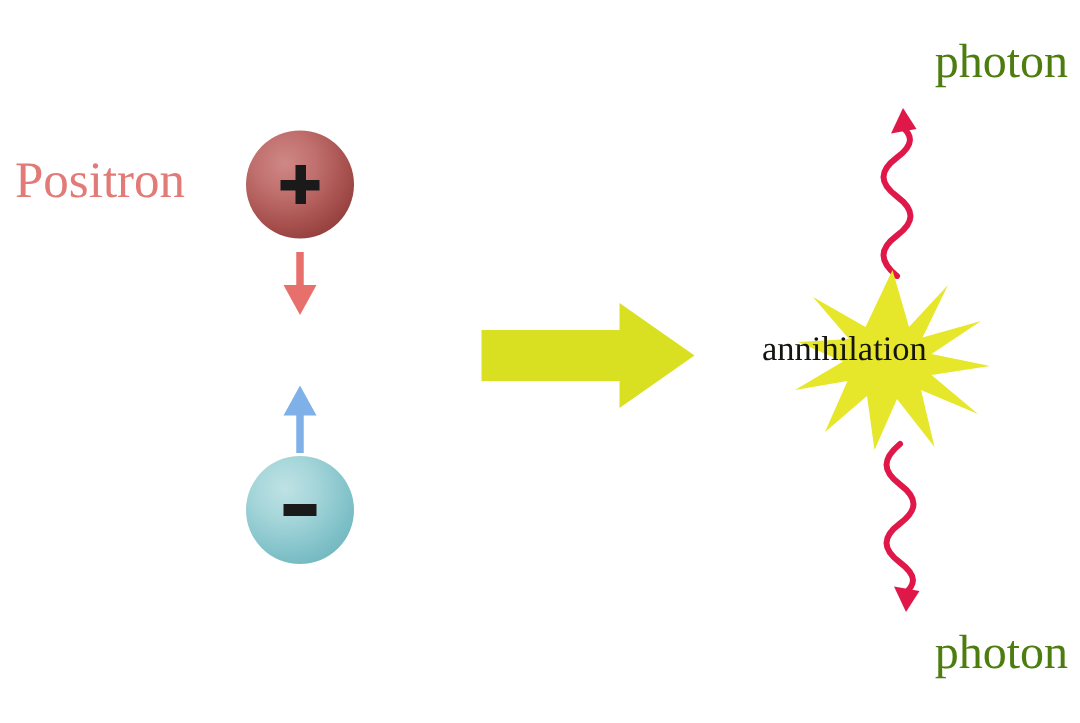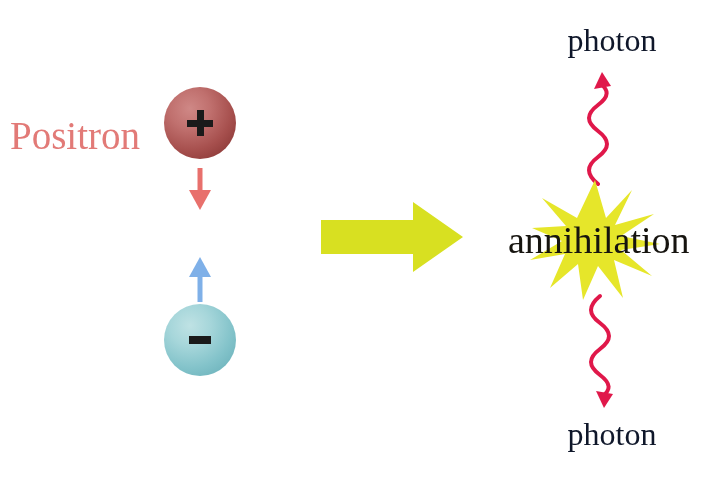--- a/index.html
+++ b/index.html
@@ -20,45 +20,45 @@
   
   .label {
     position: absolute;
     white-space: nowrap;
     line-height: 1;
     font-family: "Liberation Serif", "DejaVu Serif", serif;
   }
 
   #positron-label {
     left: 10px;
-    top: 116px;
-    font-size: 39px;
+    top: 104px;
+    font-size: 34px;
     color: #e27a77;
   }
 
   #electron-label {
     left: 10px;
     top: 317px;
     font-size: 35px;
     color: #79cfd9;
   }
 
   .photon-label {
     font-size: 32px;
-    color: #0f172a;
-    text-align: center;
+    color: #4d7c0f;
+    text-align: right;
     width: 200px;
   }
   #photon-top-label  { left: 512px; top: 24px; }
   #photon-bottom-label { left: 512px; top: 418px; }
 
   #annihilation-label {
     left: 508px;
     top: 221px;
-    font-size: 38px;
+    font-size: 23px;
     color: #16140f;
     letter-spacing: 0px;
     z-index: 6;
   }
 
   
   .sphere {
     position: absolute;
     border-radius: 50%;
     display: flex;

